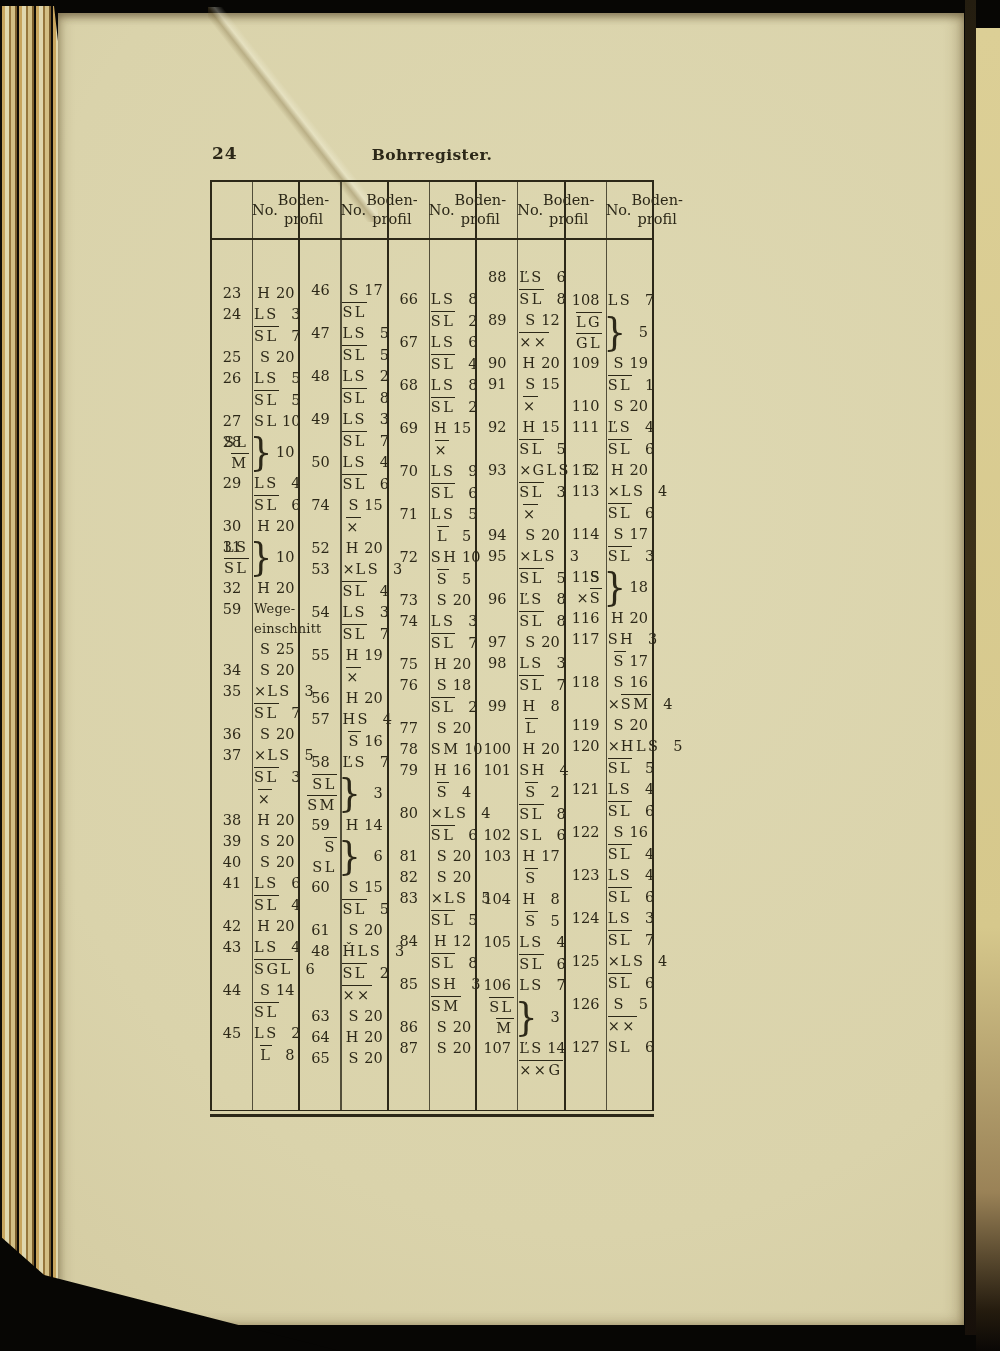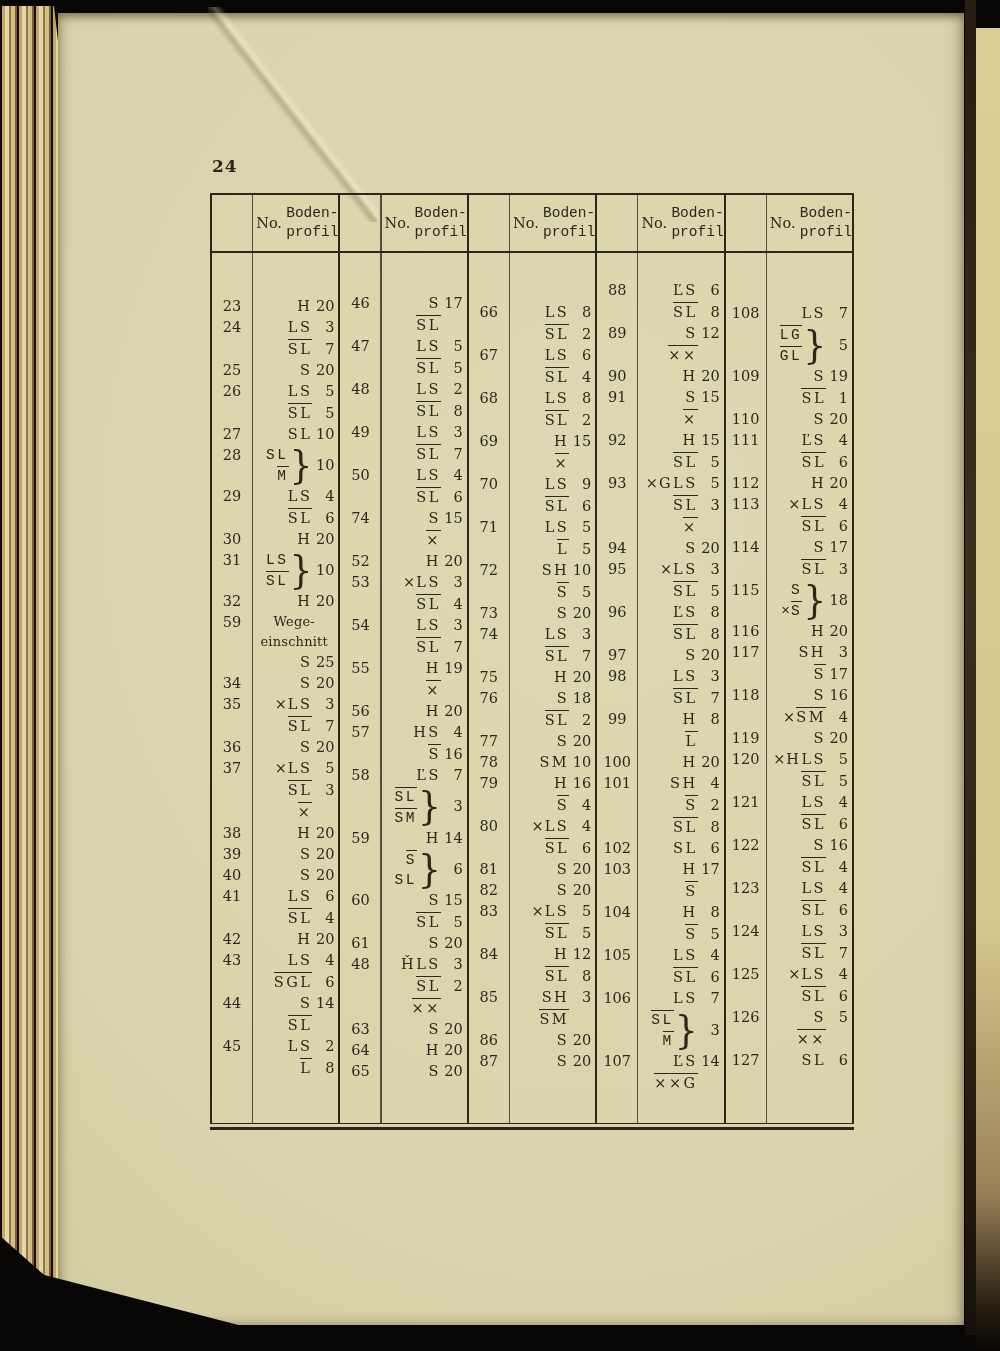--- a/index.html
+++ b/index.html
@@ -29,64 +29,65 @@
 
   
   .gutter-line{position:absolute;right:24px;top:0;bottom:16px;width:11px;
     background:linear-gradient(180deg,#241d10 0%,#3c3119 42%,#2a2110 78%,#17100a 100%);}
   .next-page-right{position:absolute;right:0;top:28px;bottom:0;width:24px;
     background:linear-gradient(180deg,#dccf96 0%,#d6c88c 68%,#9a8257 88%,#241b0e 97%,#0a0705 100%);}
   .bl-shadow{position:absolute;left:0;bottom:0;width:340px;height:115px;background:#070604;
     clip-path:polygon(0 0,13% 34%,100% 100%,0 100%);}
 
   
-  .print{position:absolute;left:152px;top:136px;width:644px;}
+  .print{position:absolute;left:152px;top:123px;width:444px;}
   .page-head{position:relative;height:40px;}
   .pageno{position:absolute;left:2px;top:7px;font-size:17px;font-weight:bold;letter-spacing:1px;}
   .title{position:absolute;left:0;right:0;top:9px;text-align:center;font-size:15.5px;font-weight:bold;letter-spacing:.4px;}
 
   
   .tbl{display:flex;border:2.5px solid var(--ink);border-bottom-width:1.5px;height:931px;margin-top:4px;box-sizing:border-box;}
   .bottom-bar{height:3px;background:var(--ink);margin-top:2.5px;}
   .pair{flex:1;display:flex;flex-direction:column;border-right:2.5px solid var(--ink);position:relative;min-width:0;}
   .pair:last-child{border-right:none;}
   .pair::before{content:"";position:absolute;left:40px;top:0;bottom:0;width:1.2px;background:rgba(44,40,24,.78);}
   .hdr{display:flex;align-items:center;border-bottom:2.5px solid var(--ink);height:56px;flex:none;}
   .no-h{width:40px;text-align:center;font-size:14.5px;padding-left:40px;}
-  .prof-h{flex:1;text-align:center;font-size:14.5px;line-height:1.3;font-family:Liberation Mono, monospace;}
+  .prof-h{flex:1;text-align:center;font-size:14.5px;line-height:1.3;}
   .body{flex:1;display:flex;flex-direction:column;justify-content:center;padding:7px 0 9px;min-height:0;}
 
   .entry{display:flex;}
   .no{width:40px;text-align:center;font-size:14.5px;line-height:21px;flex:none;}
   .rows{flex:1;display:flex;flex-direction:column;padding:0 4px 0 2px;min-width:0;}
   .row{display:flex;align-items:baseline;line-height:21px;font-size:14.5px;}
   .lab-wrap{flex:1;text-align:right;white-space:nowrap;}
   .lab{display:inline-block;letter-spacing:2.5px;line-height:18px;}
   .lab.ov{border-top:1.5px solid var(--ink);margin-top:1px;}
   .x{letter-spacing:0;margin-right:1px;}
   .val{width:22px;text-align:right;flex:none;}
   .word{flex:1;text-align:center;font-size:13px;letter-spacing:.2px;line-height:20px;}
 
   .row.brace{justify-content:flex-end;align-items:center;}
   .bparts{text-align:right;white-space:nowrap;}
-  .bpart{display:block;line-height:20px;font-family:Liberation Mono, monospace;}
+  .bpart{display:block;line-height:20px;}
   .bglyph{font-size:36px;line-height:.9;transform:scaleY(1.1);margin-left:1px;font-weight:normal;}
 </style>
 </head>
 <body>
 
 <div class="scene">
   <div class="edge-stack"></div>
   <div class="next-page-right"></div>
   <div class="gutter-line"></div>
   <div class="page">
     <div class="crease"></div>
     <div class="print">
       <div class="page-head">
         <span class="pageno">24</span>
+        <span class="title">Bohrregister.</span>
       </div>
       <div class="tbl" id="tbl">
           <div class="pair">
             <div class="hdr">
               <div class="no-h">No.</div>
               <div class="prof-h"><span>Boden-</span><br><span>profil</span></div>
             </div>
             <div class="body">
               <div class="entry">
                 <div class="no">23</div>

